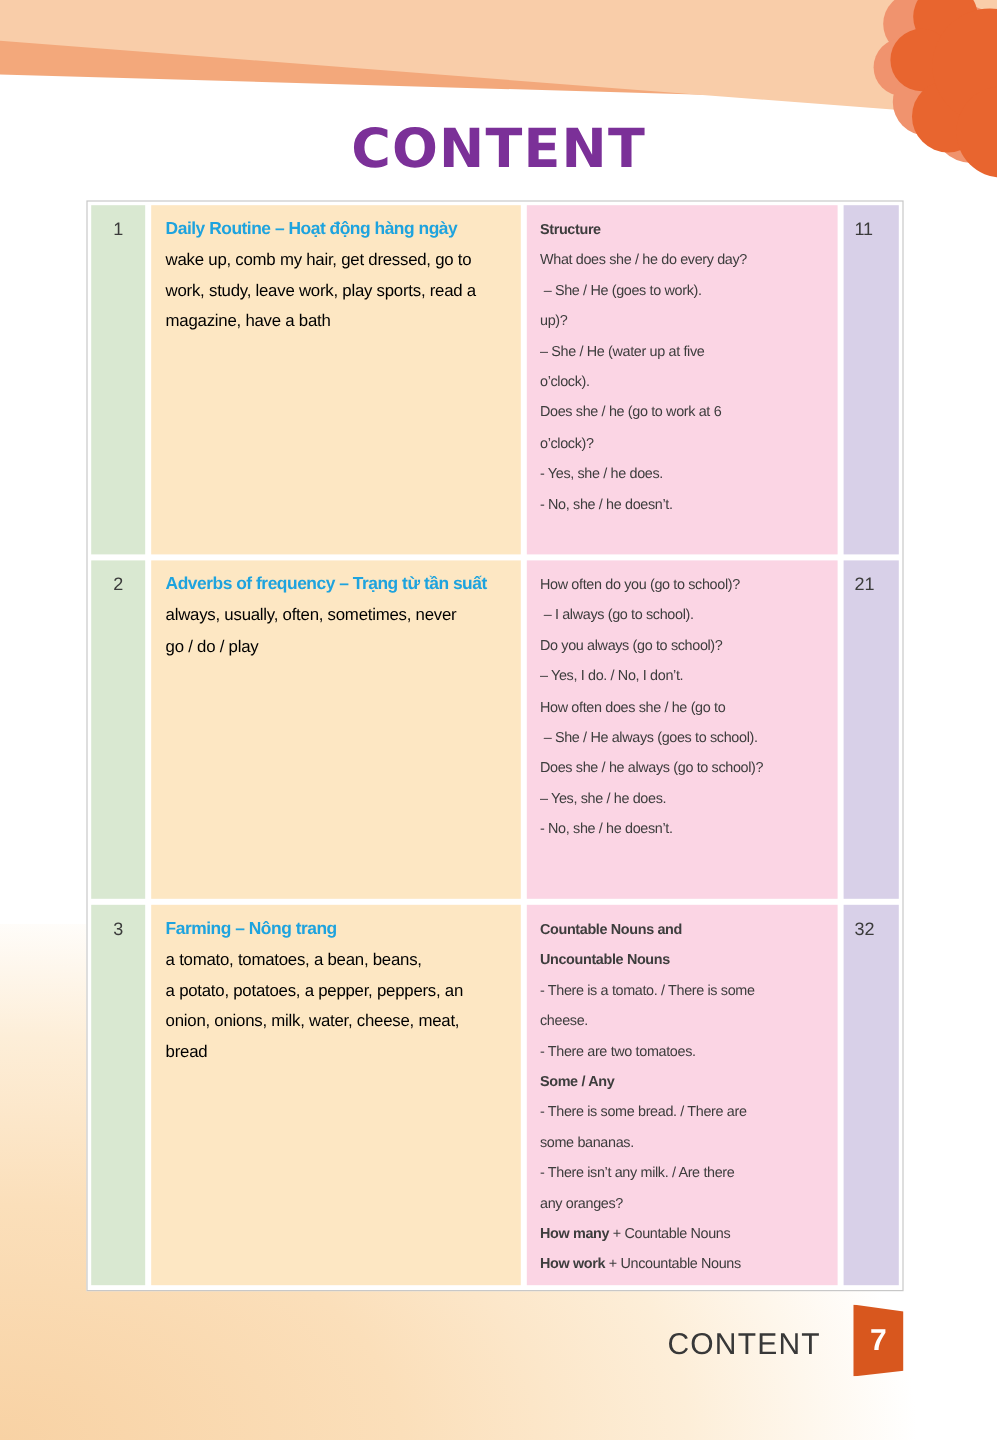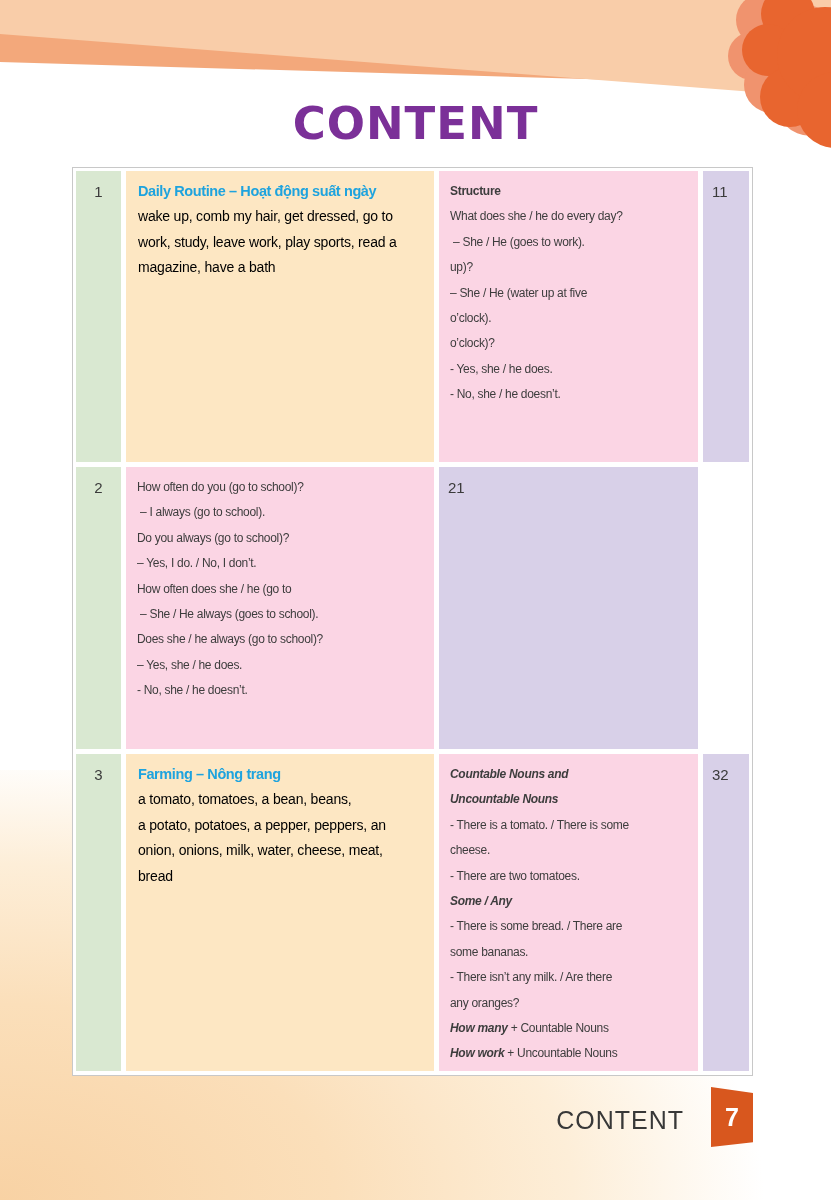--- a/index.html
+++ b/index.html
@@ -58,21 +58,21 @@
 
   .topic-title{
     color:var(--heading-blue);font-weight:bold;font-size:14.5px;
     letter-spacing:-0.4px;line-height:25.4px;white-space:pre;
   }
   .topic-body{font-size:14px;letter-spacing:-0.2px;line-height:25.4px;
               color:#000000;white-space:pre;}
   .s-line{font-size:12px;letter-spacing:-0.3px;line-height:25.4px;
           color:#3d3d3d;white-space:pre;}
   .seg.b{font-weight:bold;}
-  .seg.bi{font-weight:bold;font-style:italic;}
+  .seg.bi{font-weight:bold;}
 
   
   .footer-label{
     position:absolute;top:1106px;right:147px;z-index:2;
     font-size:25px;line-height:28px;letter-spacing:1px;color:#383838;
   }
   .page-tab{
     position:absolute;left:711px;top:1087px;width:42px;height:60px;z-index:2;
     background:var(--tab-orange);
     clip-path:polygon(0 0,100% 10%,100% 92%,0 100%);
@@ -109,44 +109,50 @@
   </header>
 
   <h1 class="title">CONTENT</h1>
 
   <main class="content-table" id="table">
   <div class="row">
     <div class="cell c-num">
       <span>1</span>
     </div>
     <div class="cell c-topic">
-      <div class="topic-title">Daily Routine – Hoạt động suất ngày</div>
+      <div class="topic-title">Daily Routine – Hoạt động hàng ngày</div>
       <div class="topic-body">wake up, comb my hair, get dressed, go to
 work, study, leave work, play sports, read a
 magazine, have a bath</div>
     </div>
     <div class="cell c-structure">
           <div class="s-line"><span class="seg b">Structure</span></div>
           <div class="s-line"><span class="seg">What does she / he do every day?</span></div>
           <div class="s-line"><span class="seg"> – She / He (goes to work).</span></div>
           <div class="s-line"><span class="seg">up)?</span></div>
           <div class="s-line"><span class="seg">– She / He (water up at five</span></div>
           <div class="s-line"><span class="seg">o’clock).</span></div>
+          <div class="s-line"><span class="seg">Does she / he (go to work at 6</span></div>
           <div class="s-line"><span class="seg">o’clock)?</span></div>
           <div class="s-line"><span class="seg">- Yes, she / he does.</span></div>
           <div class="s-line"><span class="seg">- No, she / he doesn’t.</span></div>
         </div>
     <div class="cell c-page">
       <span>11</span>
     </div>
   </div>
 
   <div class="row">
     <div class="cell c-num">
       <span>2</span>
+    </div>
+    <div class="cell c-topic">
+      <div class="topic-title">Adverbs of frequency – Trạng từ tần suất</div>
+      <div class="topic-body">always, usually, often, sometimes, never
+go / do / play</div>
     </div>
     <div class="cell c-structure">
           <div class="s-line"><span class="seg">How often do you (go to school)?</span></div>
           <div class="s-line"><span class="seg"> – I always (go to school).</span></div>
           <div class="s-line"><span class="seg">Do you always (go to school)?</span></div>
           <div class="s-line"><span class="seg">– Yes, I do. / No, I don’t.</span></div>
           <div class="s-line"><span class="seg">How often does she / he (go to</span></div>
           <div class="s-line"><span class="seg"> – She / He always (goes to school).</span></div>
           <div class="s-line"><span class="seg">Does she / he always (go to school)?</span></div>
           <div class="s-line"><span class="seg">– Yes, she / he does.</span></div>

